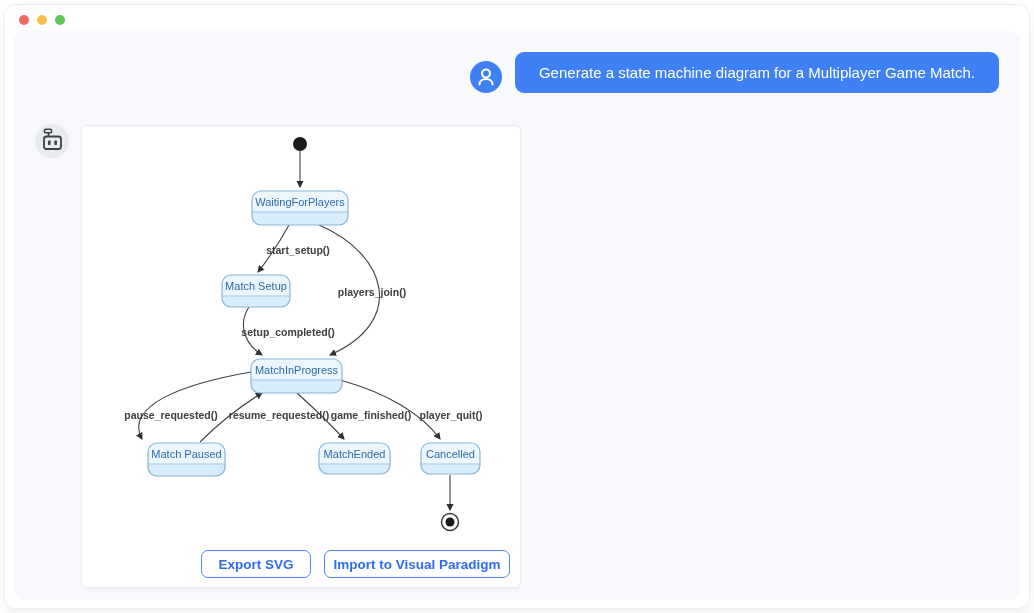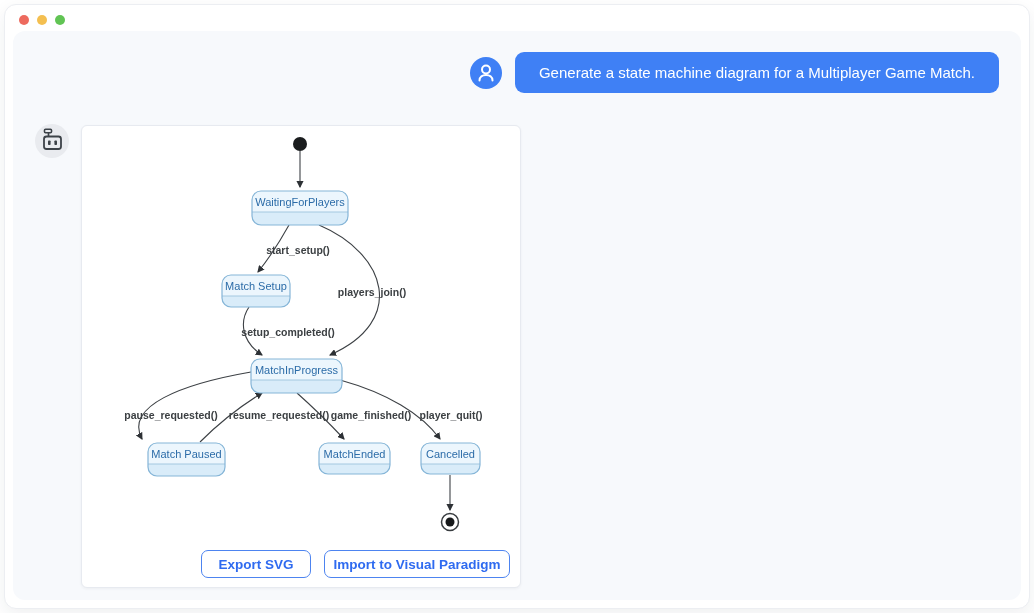--- a/index.html
+++ b/index.html
@@ -12,21 +12,21 @@
   .titlebar { position:absolute; left:0; top:0; width:100%; height:26px; }
   .tl { position:absolute; top:10px; width:10px; height:10px; border-radius:50%; cursor:pointer; }
   .tl.red    { left:14px; background:#ed6a5e; }
   .tl.yellow { left:32px; background:#f4bf50; }
   .tl.green  { left:50px; background:#61c454; }
   .content {
     position:absolute; left:8px; right:8px; top:26px; bottom:8px;
     background:#f7f9fc; border-radius:12px;
   }
   
-  .chat-row { position:absolute; top:21px; right:22px; display:flex; align-items:center; gap:13px; }
+  .chat-row { position:absolute; top:21px; right:22px; display:flex; align-items:flex-end; gap:13px; }
   .user-avatar {
     width:32px; height:32px; border-radius:50%; background:#3f80f5;
     display:flex; align-items:center; justify-content:center; flex:0 0 auto;
   }
   .bubble {
     background:#3f80f5; color:#ffffff; border-radius:9px;
     padding:12px 24px; font-size:15px; white-space:nowrap;
   }
   
   .bot-avatar {

